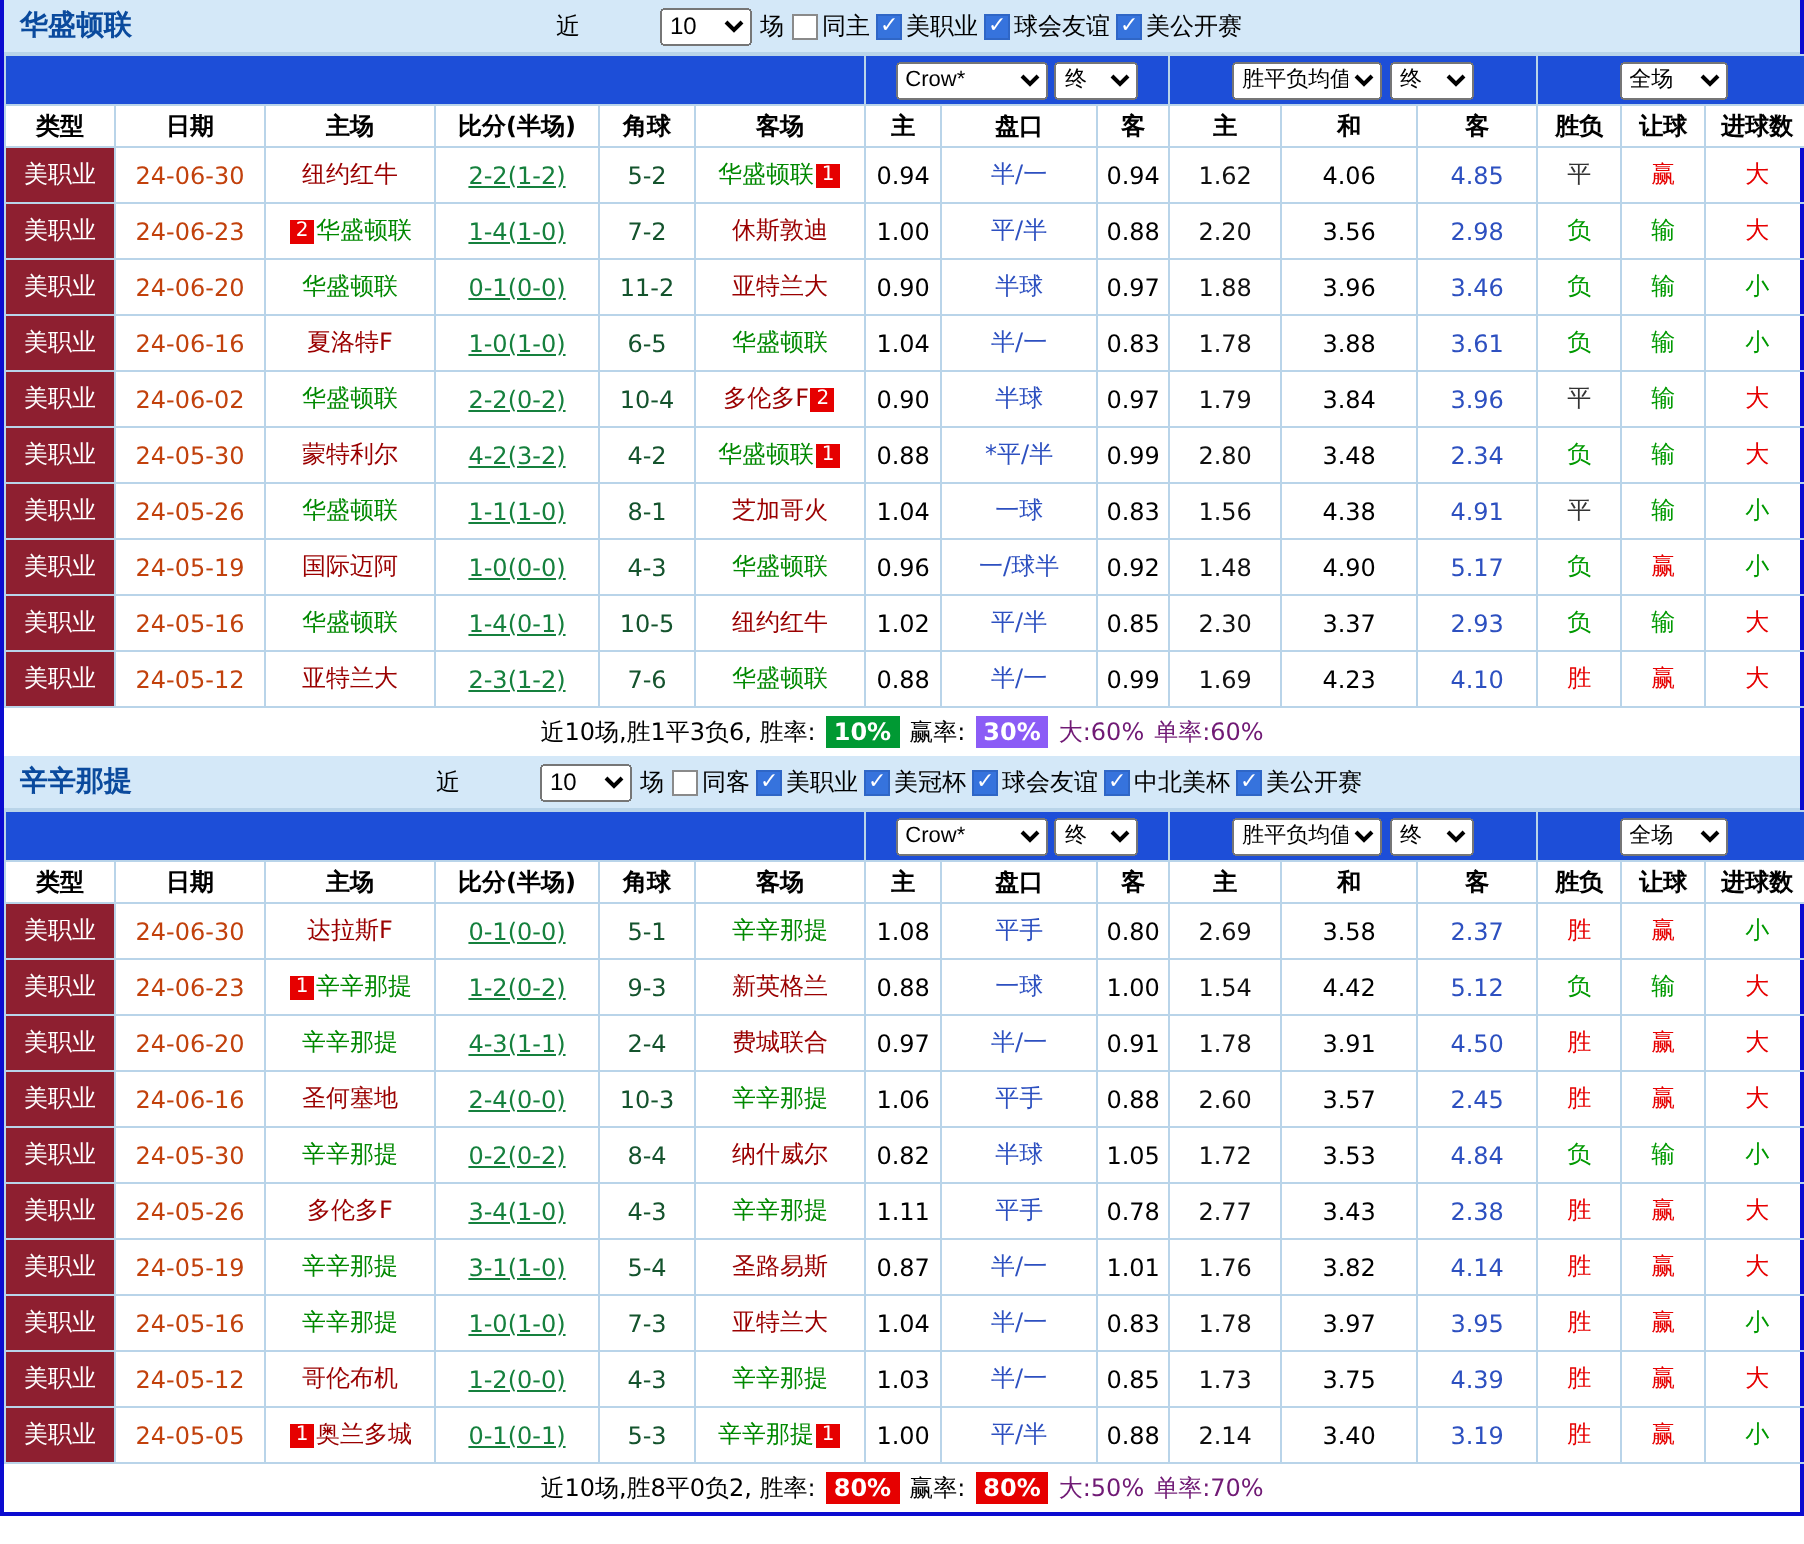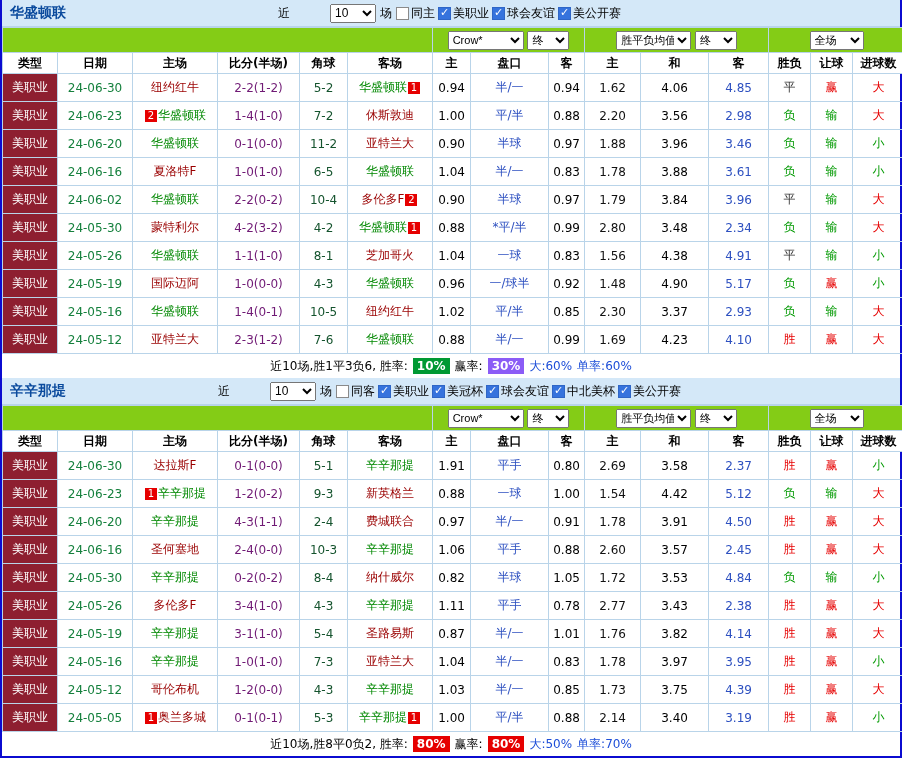--- a/index.html
+++ b/index.html
@@ -108,38 +108,38 @@
     border-collapse:collapse;
     table-layout:fixed;
   }
   .stats-table td, .stats-table th {
     border:1px solid #b9d4e9;
     text-align:center;
     white-space:nowrap;
     overflow:hidden;
     font-size:12px;
   }
-  .filter-row td { height:25px; background:#84cc16; }
+  .filter-row td { height:25px; background:#1d4ed8; }
   .filter-row select { height:19px; font-size:11px; }
   .sel-book { width:76px; }
   .sel-final { width:42px; }
   .sel-euro { width:75px; }
   .sel-scope { width:54px; }
   .columns-row th {
     height:21px;
     font-weight:bold;
     color:#000;
     background:#fff;
   }
   .stats-table tbody td { height:28px; }
   .type-cell { background:#8e1f30; color:#fff; }
-  .date { color:#15803d; }
+  .date { color:#c2410c; }
   .opp { color:#9a0000; }
   .focus { color:#008800; }
-  .score { color:#701a75; }
+  .score { color:#15803d;text-decoration:underline; }
   .corner { color:#14532d; }
   .ah { color:#000; }
   .hcap { color:#2d50c0; }
   .oh { color:#111; }
   .od { color:#000000; }
   .oa { color:#2d50c0; }
   .badge {
     display:inline-block;
     min-width:12px; height:12px;
     line-height:12px;
@@ -158,21 +158,21 @@
     gap:5px;
     background:#fff;
     font-size:12px;
     color:#000;
   }
   .rate-badge {
     color:#fff;
     font-weight:bold;
     padding:1px 4px;
   }
-  .blue-text { color:#1d4ed8; }
+  .blue-text { color:#701a75; }
 </style>
 </head>
 <body>
 
 <div class="window">
 
 
   <div class="section">
     <div class="section-header">
       <span class="team-name">华盛顿联</span>
@@ -521,21 +521,21 @@
           </tr>
       </thead>
       <tbody>
           <tr>
             <td class="type-cell">美职业</td>
             <td class="date">24-06-30</td>
             <td><span class="opp">达拉斯F</span></td>
             <td class="score">0-1(0-0)</td>
             <td class="corner">5-1</td>
             <td><span class="focus">辛辛那提</span></td>
-            <td class="ah">1.91</td>
+            <td class="ah">1.08</td>
             <td class="hcap">平手</td>
             <td class="ah">0.80</td>
             <td class="oh">2.69</td>
             <td class="od">3.58</td>
             <td class="oa">2.37</td>
             <td class="res" style="color: rgb(230, 0, 0);">胜</td>
             <td class="res" style="color: rgb(230, 0, 0);">赢</td>
             <td class="res" style="color: rgb(0, 153, 0);">小</td>
           </tr>
           <tr>

